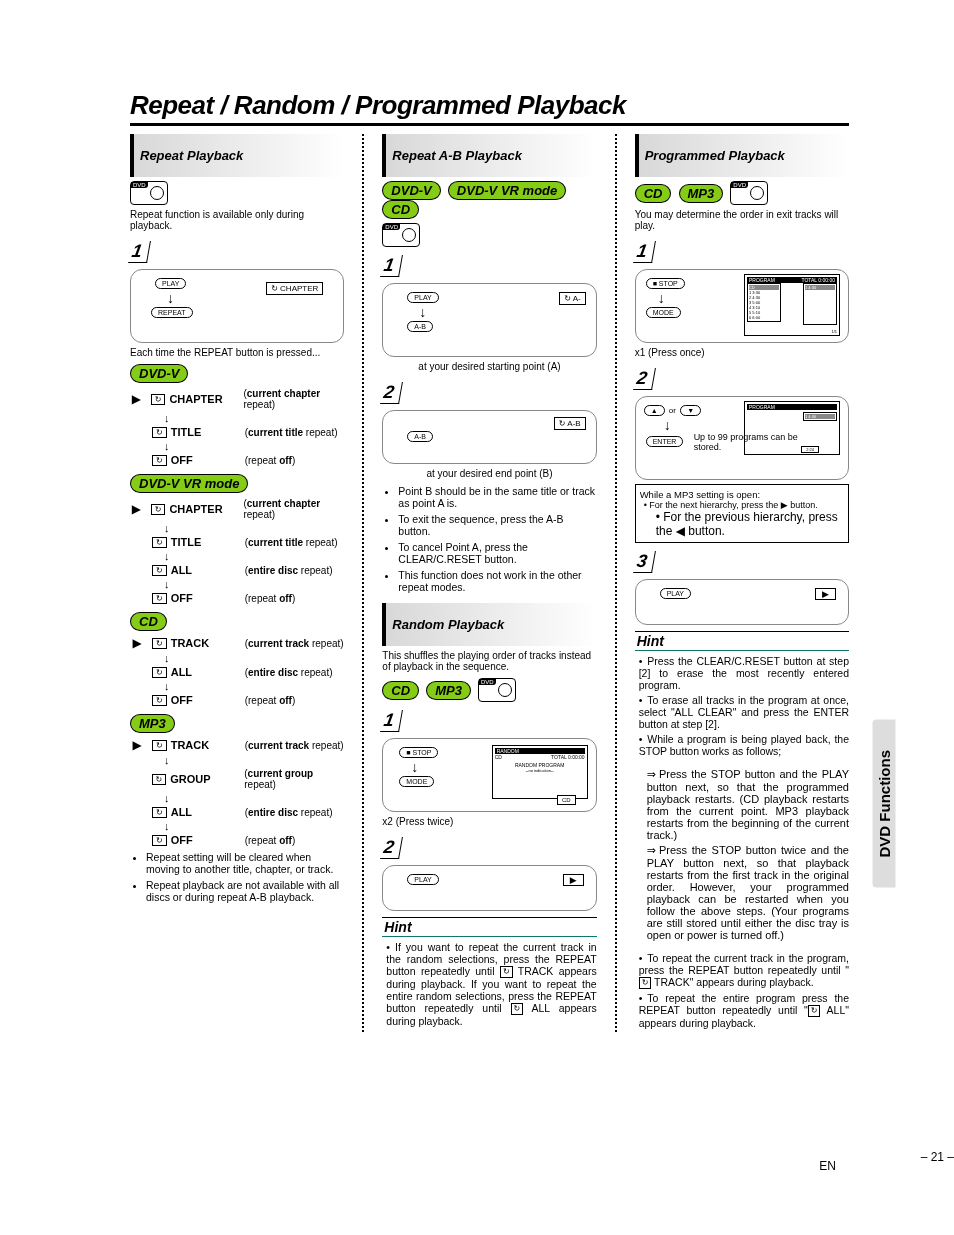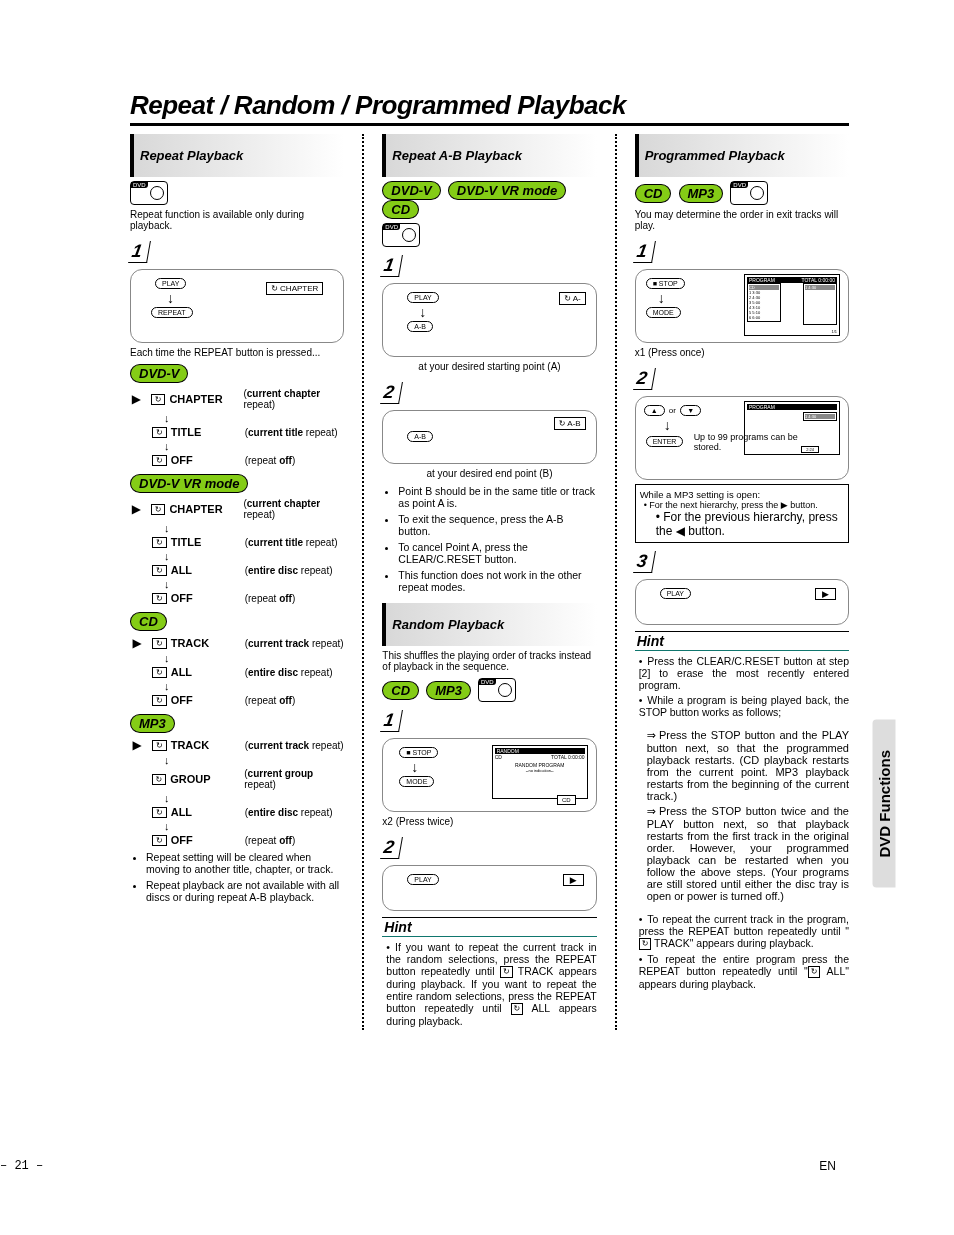--- a/index.html
+++ b/index.html
@@ -131,25 +131,24 @@
   .small-bullets { list-style: none; padding-left:4px; margin:2px 0; font-size:10.5px;}
   .small-bullets li::before { content:"•"; margin-right:5px;}
   .small-bullets li { margin-bottom:3px; text-align: justify; }
   .separator-col {
     width: 0;
     border-left: 2px dotted #000;
     margin: 0 0px;
   }
   .footer {
     position:absolute;
-    bottom: 62px;
+    bottom: 71px;
     left:0; right:0;
-    text-align:left;
+    text-align:right;
     font-size:12px;
-    font-family:Liberation Mono, monospace;
   }
   .footer-right {
     position:absolute;
     bottom:62px;
     right:118px;
     font-size:12px;
   }
   .side-tab {
     position:absolute;
     right: 82px;
@@ -479,20 +478,21 @@
 
       <div class="step-num">3</div>
       <div class="diagram" style="min-height:32px">
         <span class="btn-pill" style="margin-left:18px">PLAY</span>
         <span style="position:absolute;right:12px;top:8px;border:1px solid #000;padding:0 6px;font-size:9px">▶</span>
       </div>
 
       <div class="hint-head">Hint</div>
       <ul class="small-bullets">
         <li>Press the CLEAR/C.RESET button at step [2] to erase the most recently entered program.</li>
+        <li>To erase all tracks in the program at once, select "ALL CLEAR" and press the ENTER button at step [2].</li>
         <li>While a program is being played back, the STOP button works as follows;</li>
       </ul>
       <ul class="indent-arrow">
         <li>Press the STOP button and the PLAY button next, so that the programmed playback restarts. (CD playback restarts from the current point. MP3 playback restarts from the beginning of the current track.)</li>
         <li>Press the STOP button twice and the PLAY button next, so that playback restarts from the first track in the original order. However, your programmed playback can be restarted when you follow the above steps. (Your programs are still stored until either the disc tray is open or power is turned off.)</li>
       </ul>
       <ul class="small-bullets">
         <li>To repeat the current track in the program, press the REPEAT button repeatedly until "<span class="inline-icon">↻</span> TRACK" appears during playback.</li>
         <li>To repeat the entire program press the REPEAT button repeatedly until "<span class="inline-icon">↻</span> ALL" appears during playback.</li>
       </ul>

